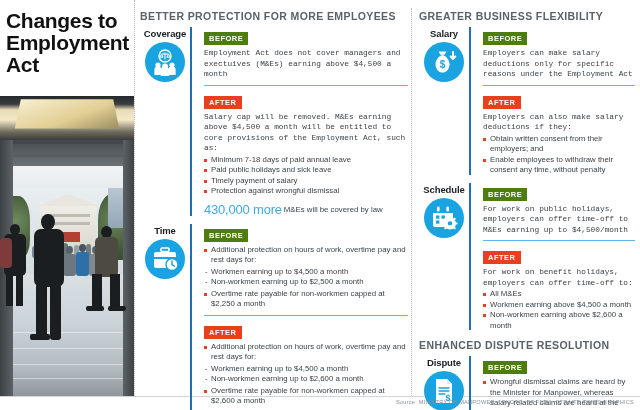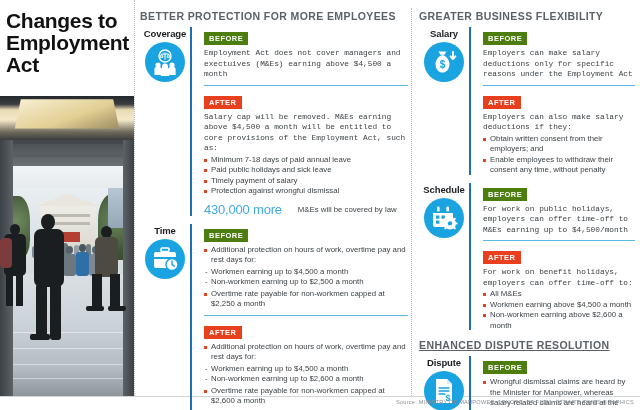--- a/index.html
+++ b/index.html
@@ -162,21 +162,21 @@
     content: "-"; position: absolute; left: 1px; top: 0; color: #3d4347;
   }
 
   .rule { height: 1px; background: #5bb8e8; margin: 5px 0 5px 0; }
 
   .highlight { margin-top: 3px; }
   .highlight .big {
     font-size: 13px; color: #3fa9e0; letter-spacing: -0.2px; vertical-align: middle;
   }
   .highlight .small {
-    font-size: 7.8px; color: #3d4347; vertical-align: middle; margin-left: 16px;
+    font-size: 7.8px; color: #3d4347; vertical-align: middle; margin-left: 2px;
   }
 
   .footer {
     position: absolute; right: 6px; top: 399px;
     font-size: 5.6px; color: #8b9095; letter-spacing: 0.25px;
   }
   .footer span { margin-left: 7px; }
 </style>
 </head>
 <body>
@@ -400,21 +400,21 @@
           <div class="txt">For work on benefit holidays, employers can offer time-off to:</div>
           <ul class="blist">
             <li>All M&amp;Es</li>
             <li>Workmen earning above $4,500 a month</li>
             <li>Non-workmen earning above $2,600 a month</li>
           </ul>
         </div>
       </div>
     </div>
 
-    <div class="sec-head" style="margin-top:7px;text-decoration:underline;">ENHANCED DISPUTE RESOLUTION</div>
+    <div class="sec-head" style="margin-top:7px;">ENHANCED DISPUTE RESOLUTION</div>
 
     <div class="block">
       <div class="icon-col">
         <div class="icon-label">Dispute</div>
         <div class="icon-circle">
           <svg width="28" height="28" viewBox="0 0 28 28">
             <path d="M6 2h11l5 5v19H6z" fill="#fff"></path>
             <path d="M17 2v5h5" fill="#dfe9ef"></path>
             <path d="M9 11h10M9 14h10M9 17h6" stroke="#19a3e0" stroke-width="1.3" stroke-linecap="round"></path>
             <text x="18" y="24" font-size="9" font-weight="bold" fill="#19a3e0" text-anchor="middle" font-family="Liberation Sans">$</text>

